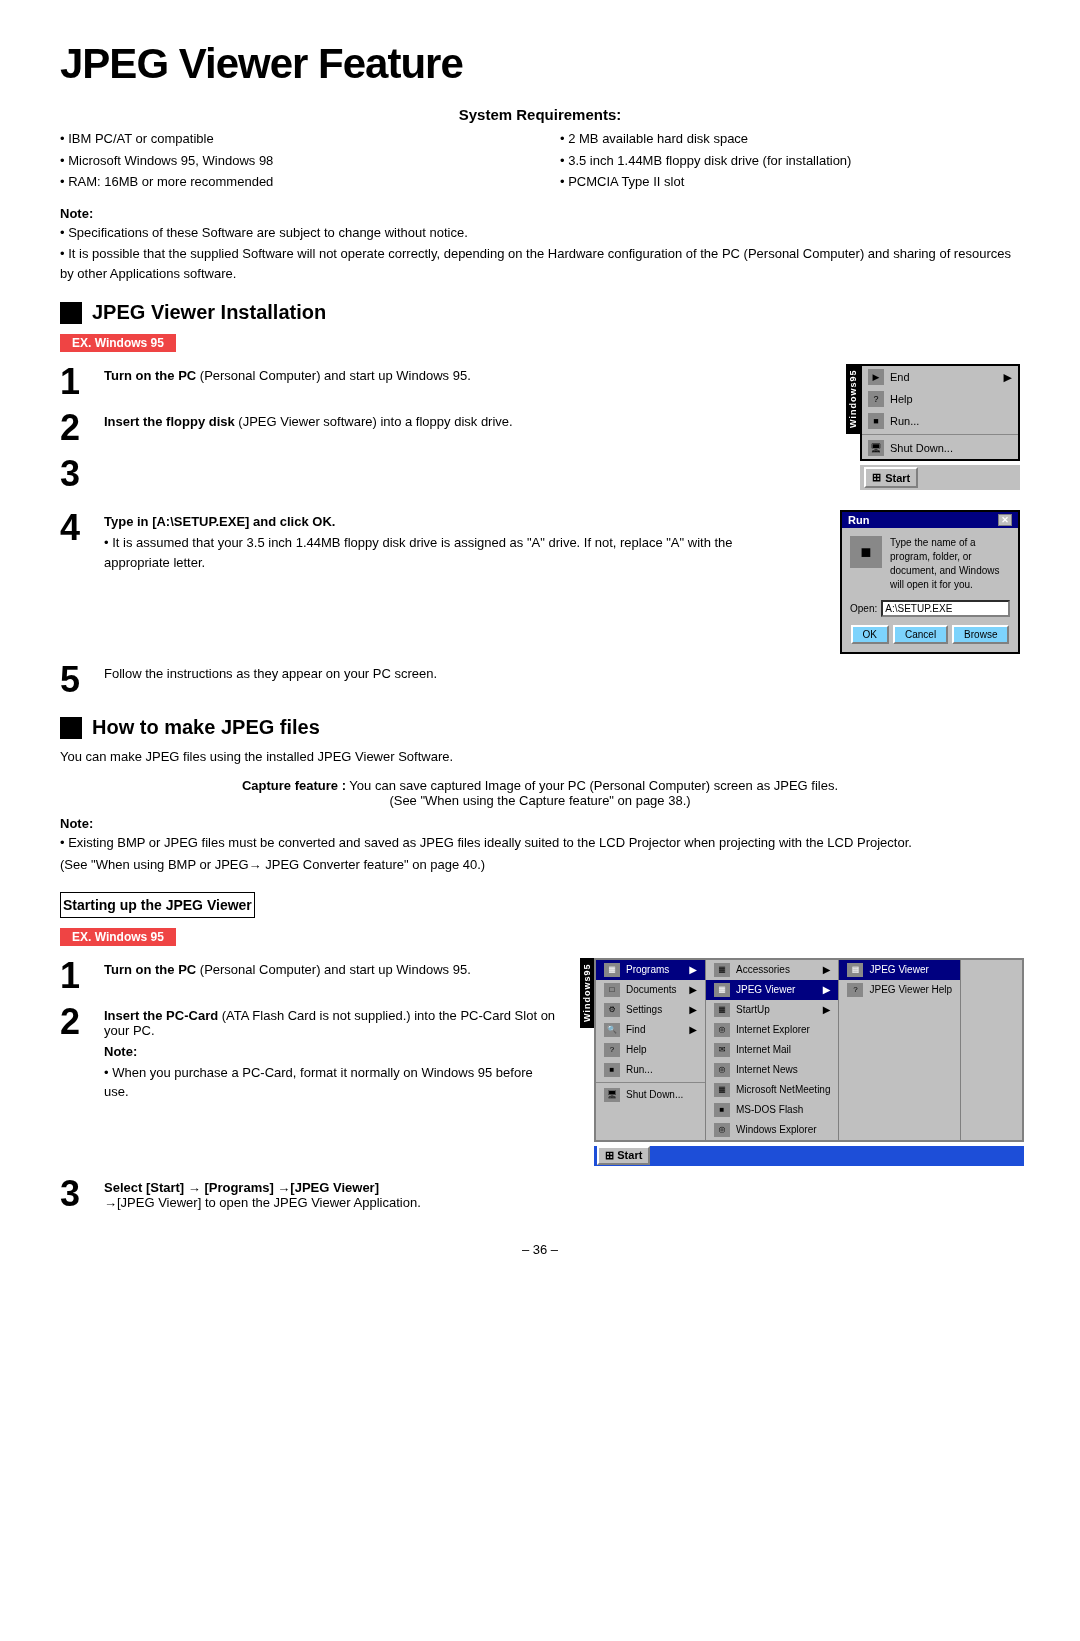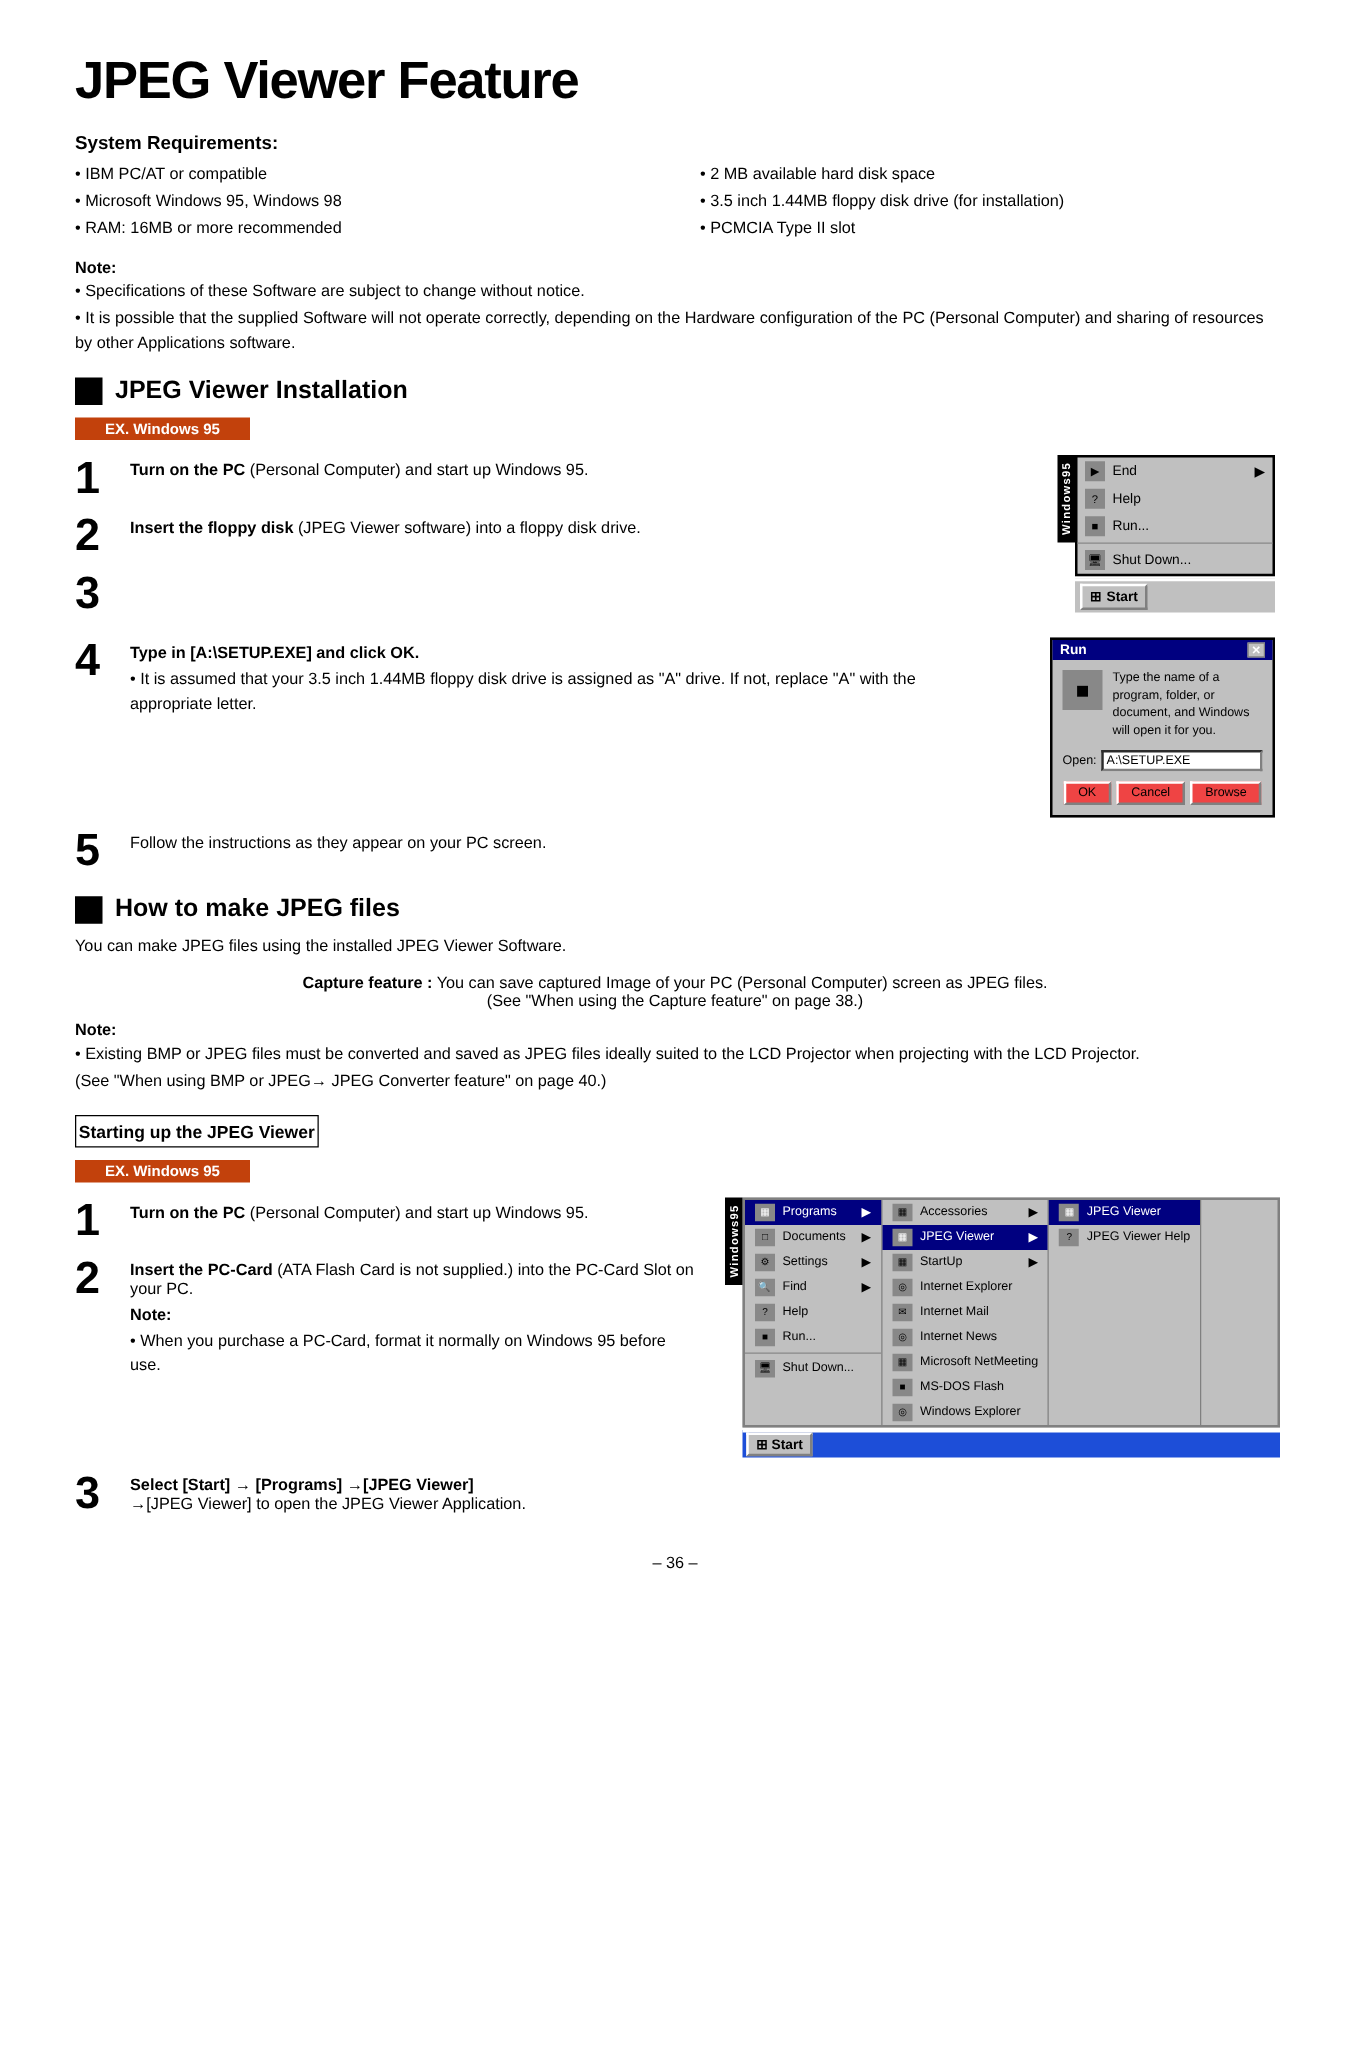--- a/index.html
+++ b/index.html
@@ -16,20 +16,21 @@
       font-size: 42px;
       font-weight: 900;
       font-family: Arial Black, Arial, sans-serif;
       margin-bottom: 18px;
       letter-spacing: -1px;
     }
     .section-header {
       font-size: 15px;
       font-weight: bold;
       margin-bottom: 6px;
+      text-align: center;
     }
     .bullet-list {
       list-style: none;
       padding: 0;
       margin-bottom: 4px;
     }
     .bullet-list li::before {
       content: "• ";
     }
     .bullet-list li {
@@ -59,25 +60,25 @@
     .section-title .black-square {
       display: inline-block;
       width: 22px;
       height: 22px;
       background: #000;
       margin-right: 10px;
       flex-shrink: 0;
     }
     .ex-badge {
       display: inline-block;
-      background: #c2410c;
+      background: #ef4444;
       color: #fff;
       font-weight: bold;
       font-size: 12px;
-      padding: 2px 24px;
+      padding: 2px 12px;
       margin-bottom: 12px;
     }
     .step {
       display: flex;
       margin-bottom: 10px;
       align-items: flex-start;
     }
     .step-number {
       font-size: 36px;
       font-weight: 900;
@@ -229,21 +230,21 @@
       padding: 1px 2px;
       border: 2px inset #808080;
       background: #fff;
     }
     .win95-run-dialog .btn-row {
       display: flex;
       gap: 4px;
       justify-content: center;
     }
     .win95-run-dialog .btn-row button {
-      background: #ef4444;
+      background: #7dd3fc;
       border: 2px solid;
       border-color: #fff #808080 #808080 #fff;
       padding: 2px 10px;
       font-size: 10px;
       cursor: default;
     }
     .capture-block {
       margin: 14px 0 8px 0;
       text-align: center;
     }

